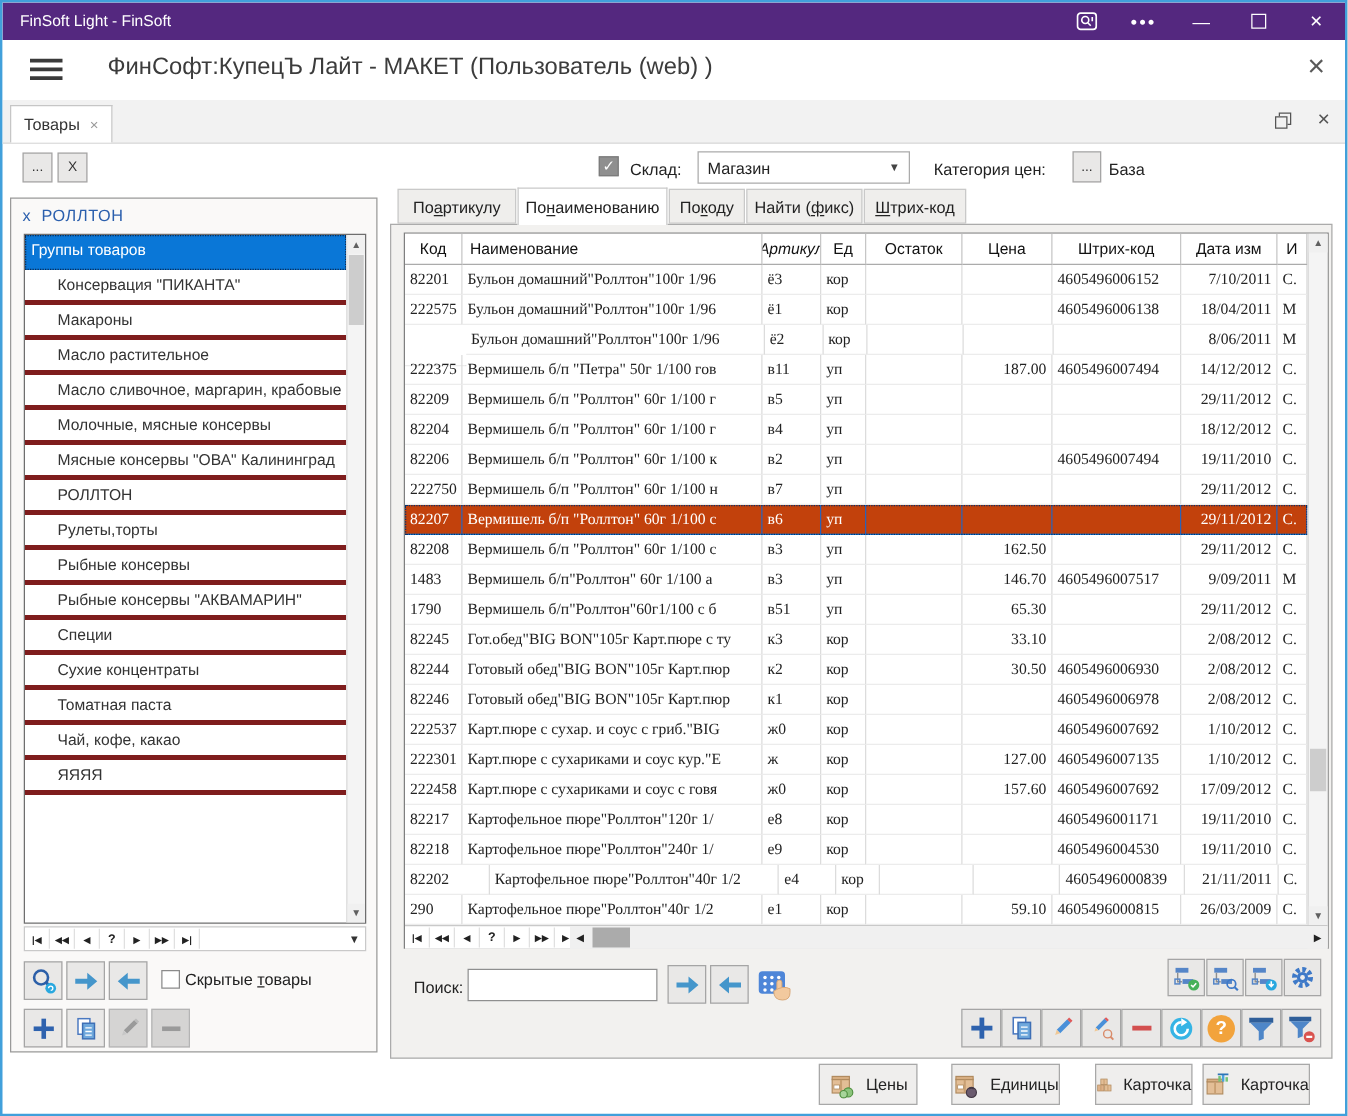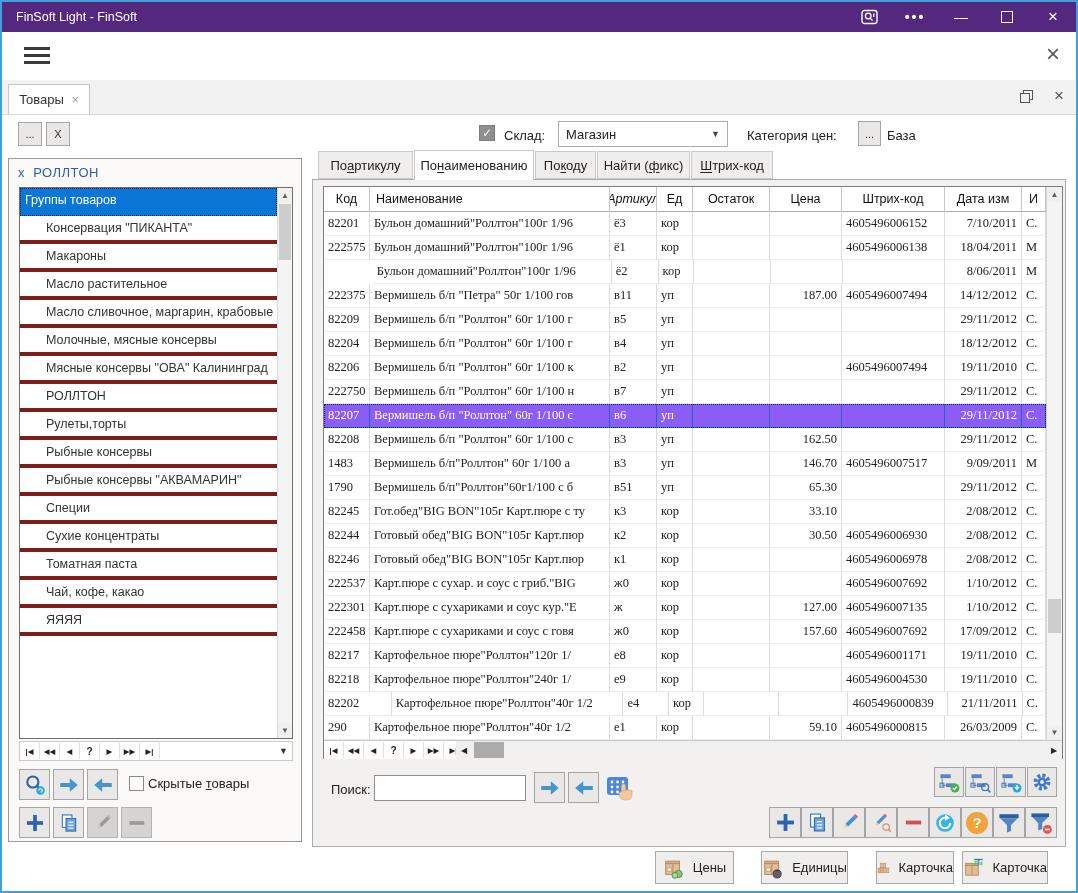--- a/index.html
+++ b/index.html
@@ -54,21 +54,21 @@
   .stab.active{background:#FFF;height:30px;top:0;border-bottom:none;z-index:3;}
   .stab u{text-underline-offset:2px;}
   
   .tablebox{position:absolute;left:11px;top:36px;width:740px;height:573px;box-sizing:border-box;border:1px solid #7F7F7F;background:#FFF;}
   .t-head{display:flex;height:25px;box-sizing:border-box;background:#FFF;}
   .t-hcell{box-sizing:border-box;border-right:1px solid #C6C6C6;border-bottom:1px solid #ABABAB;font-size:12.5px;color:#111;display:flex;align-items:center;justify-content:center;overflow:hidden;white-space:nowrap;}
   .t-hcell.left{justify-content:flex-start;padding-left:6px;}
   .t-row{display:flex;height:24px;box-sizing:border-box;background:#FFF;}
   .t-cell{box-sizing:border-box;border-right:1px solid #DCDCDC;border-bottom:1px solid #ECECEC;font-size:12.5px;color:#222;line-height:23px;padding:0 4px;overflow:hidden;white-space:nowrap;}
   .t-cell.r{text-align:right;}
-  .t-row.selected{background:#8b5cf6;outline:1px dotted #06306B;outline-offset:-1px;}
+  .t-row.selected{background:#c2410c;outline:1px dotted #06306B;outline-offset:-1px;}
   .t-row.selected .t-cell{color:#FFF;border-right-color:#2B62B8;border-bottom-color:#0A77D7;}
   .t-vscroll{position:absolute;right:0;top:0;width:16px;height:553px;background:#F4F4F4;border-left:1px solid #D5D5D5;box-sizing:border-box;}
   .t-hstrip{position:absolute;left:0;top:553px;width:100%;height:19px;background:#FFF;border-top:1px solid #C9C9C9;box-sizing:border-box;display:flex;align-items:center;}
   .hs-track{position:absolute;left:132px;right:0;top:0;height:18px;background:#F0F0F0;}
   .hs-arrow{position:absolute;top:0;width:16px;height:18px;display:flex;align-items:center;justify-content:center;font-size:8px;color:#222;background:#F0F0F0;}
   .hs-thumb{position:absolute;left:18px;top:1px;width:30px;height:16px;background:#ABABAB;}
   
   .searchlbl{position:absolute;font-size:13px;color:#222;}
   .searchinput{position:absolute;box-sizing:border-box;border:1px solid #8F8F8F;background:#FFF;height:26px;font-size:13px;padding:0 4px;font-family:inherit;}
   .sqbtn{position:absolute;width:31px;height:31px;}
@@ -100,20 +100,21 @@
       <div class="tb-btn" style="font-size:17px;">×</div>
     </div>
   </div>
 
   <div class="appheader">
     <div class="hamburger">
         <i></i>
         <i></i>
         <i></i>
       </div>
+    <div class="app-title">ФинСофт:КупецЪ Лайт - МАКЕТ (Пользователь (web) )</div>
     <div class="hd-close">×</div>
   </div>
 
   <div class="tabstrip">
     <div class="doc-tab">
       <span>Товары</span>
       <span class="x">×</span>
     </div>
     <div class="ts-icons">
       <span class="restore-ic"></span>

